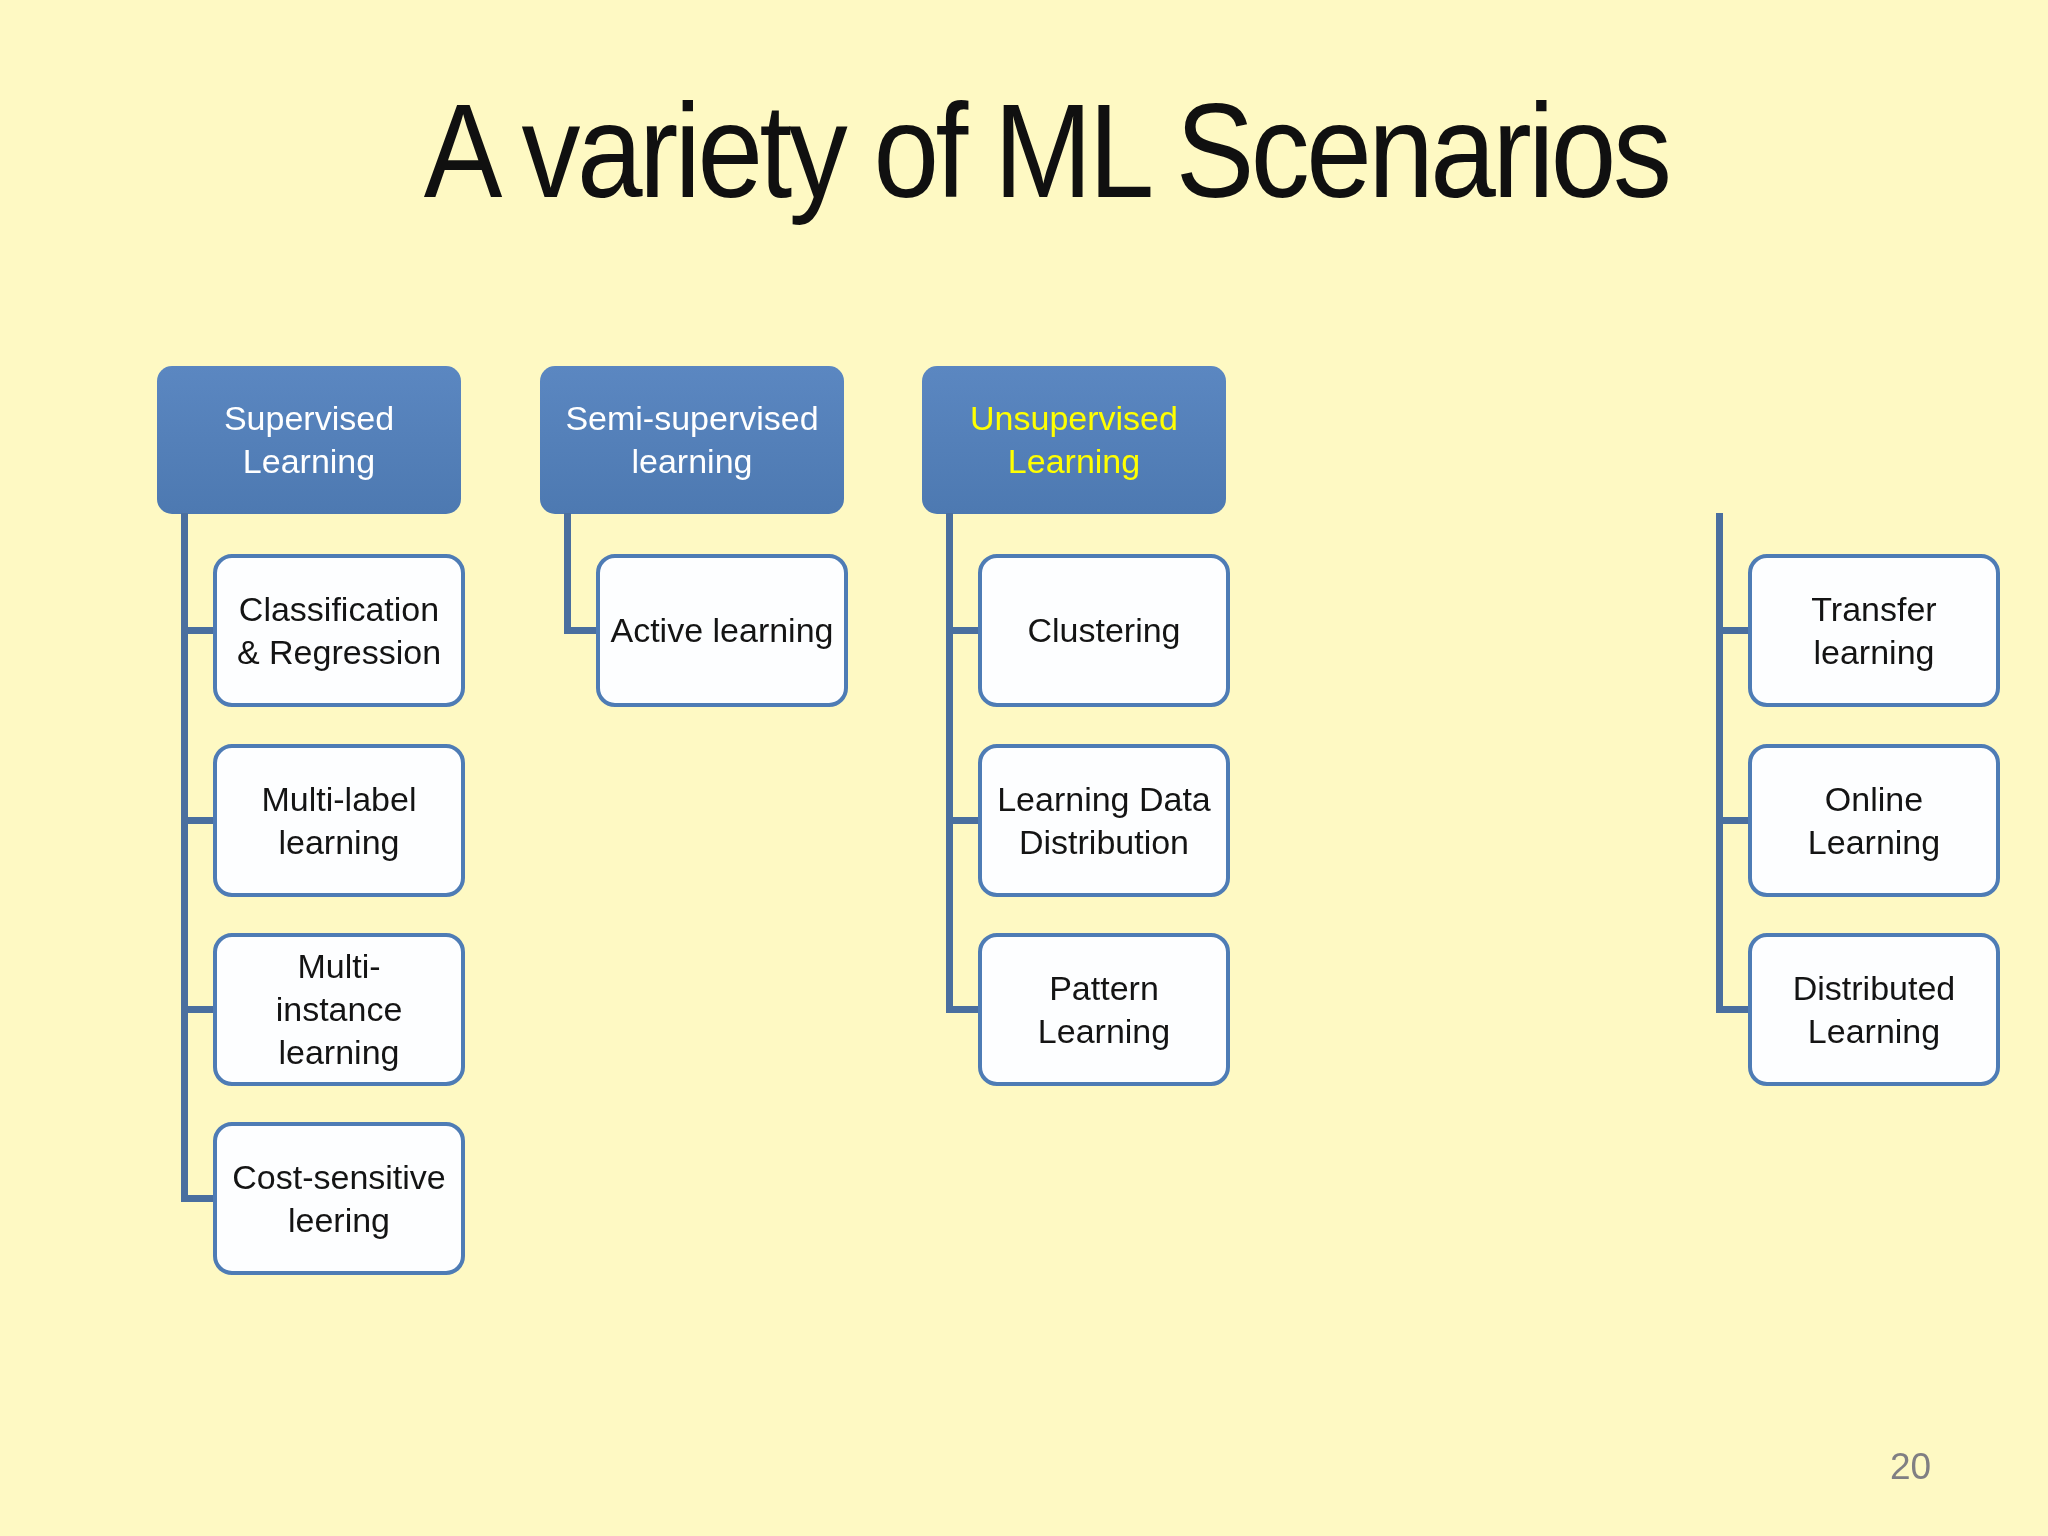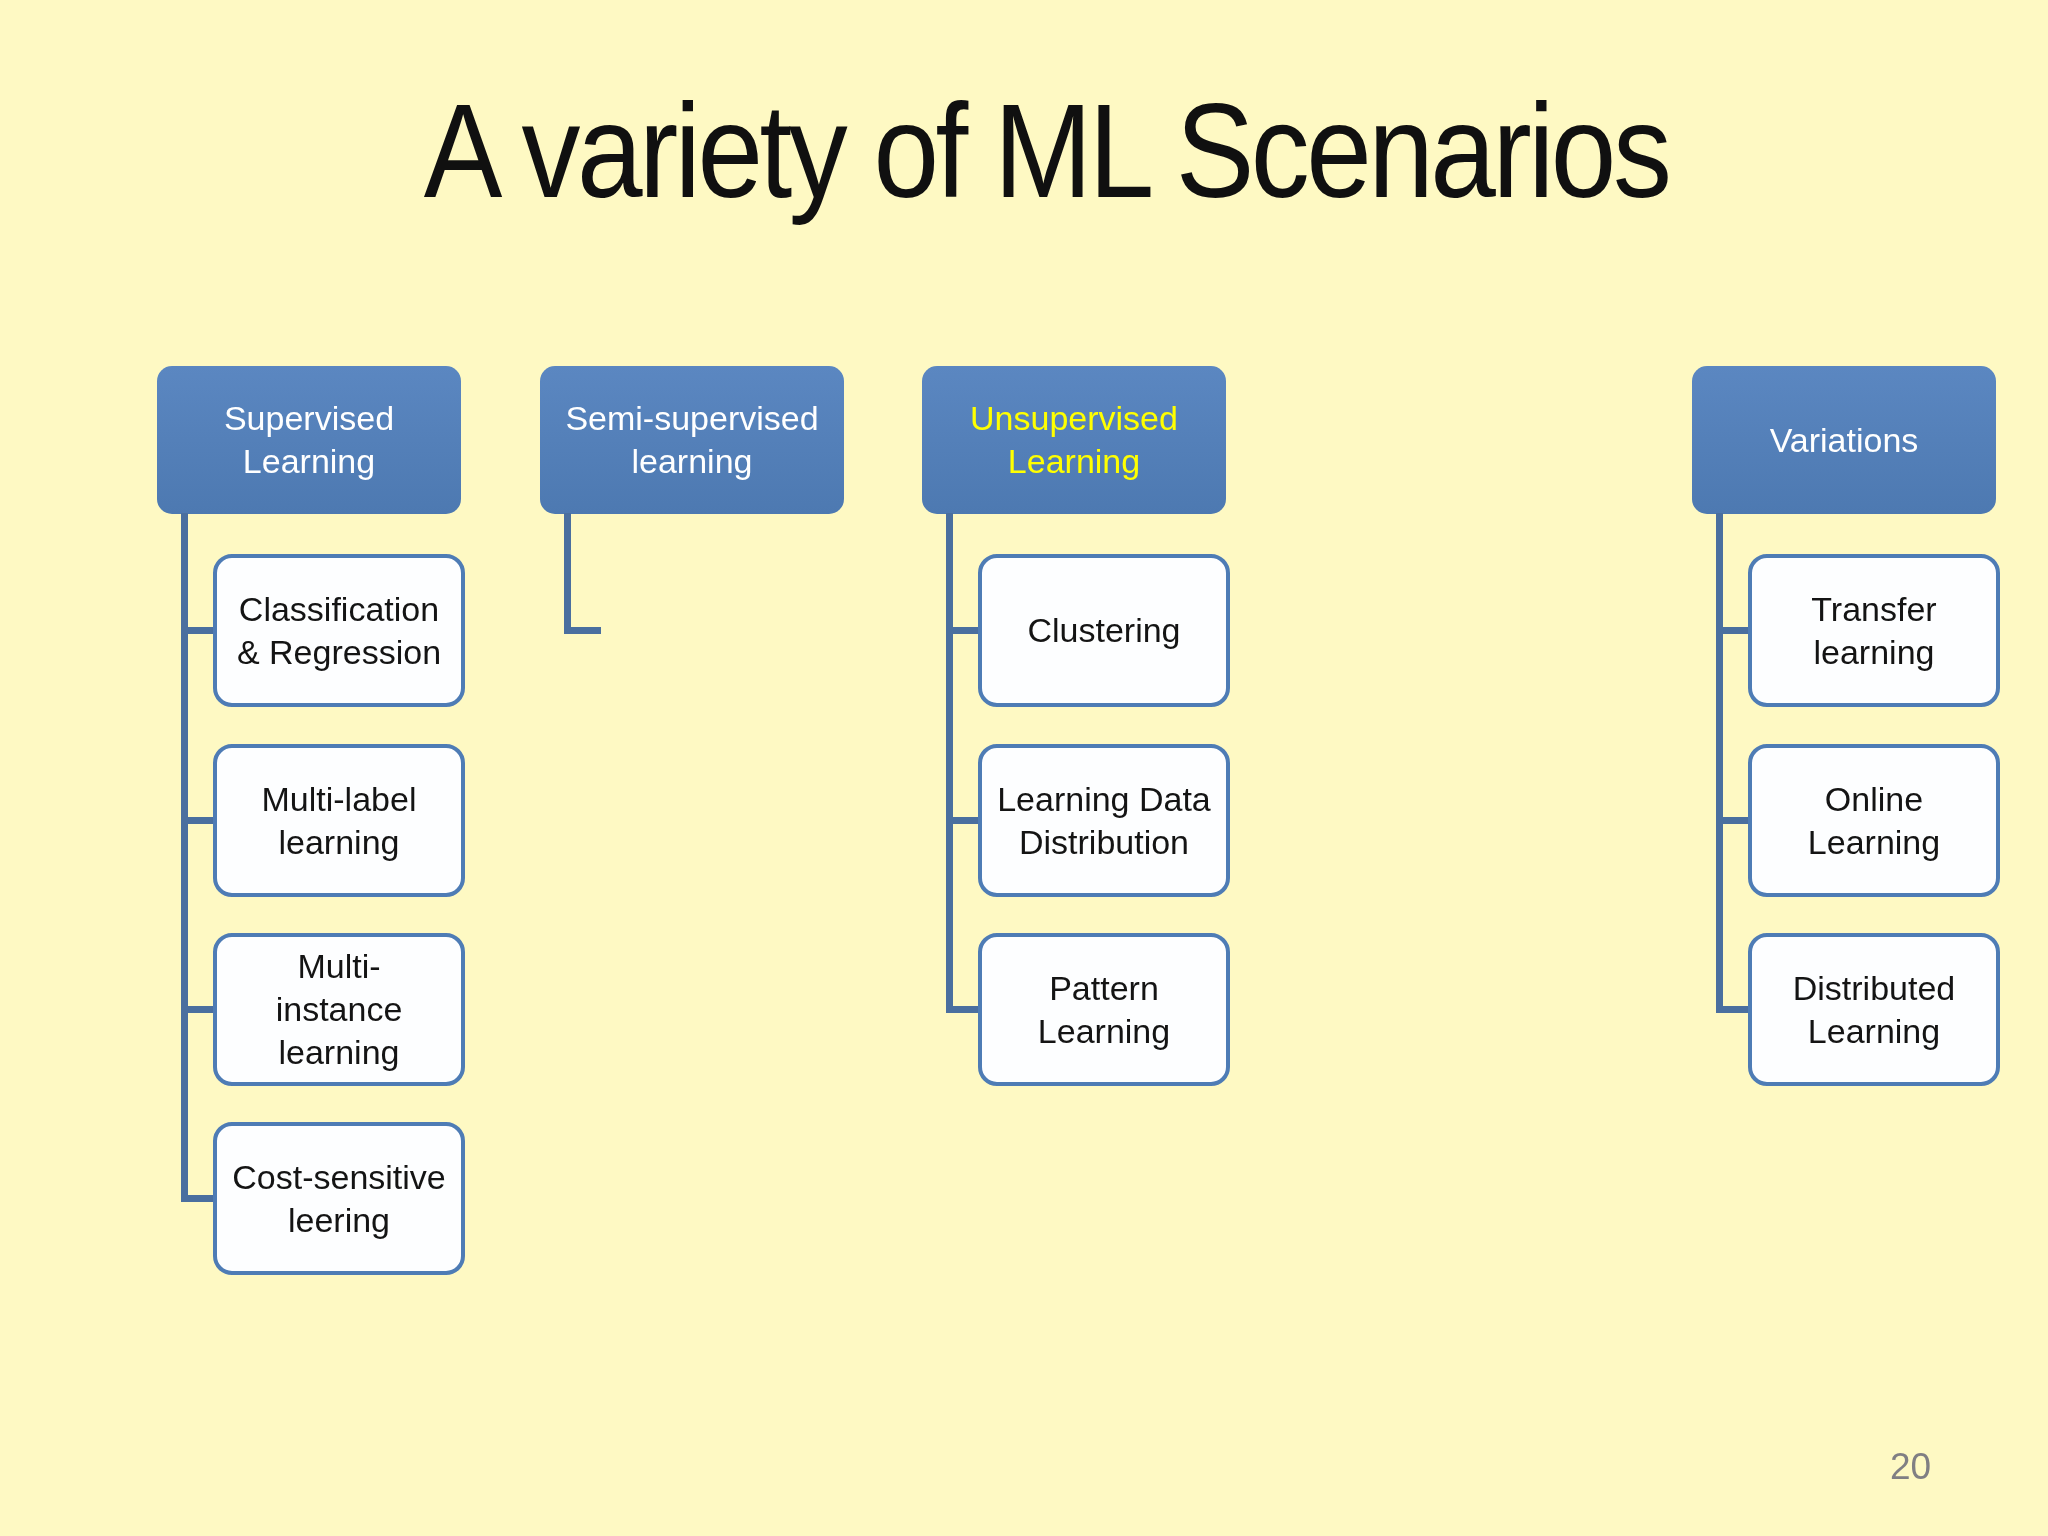--- a/index.html
+++ b/index.html
@@ -57,32 +57,32 @@
   <div class="stub sx1 t3"></div>
   <div class="stub sx1 t4"></div>
   <div class="child k1 r1">Classification &amp; Regression</div>
   <div class="child k1 r2">Multi-label learning</div>
   <div class="child k1 r3 narrow">Multi-instance learning</div>
   <div class="child k1 r4">Cost-sensitive leering</div>
 
   <div class="hdr h2">Semi-supervised learning</div>
   <div class="vline v2"></div>
   <div class="stub sx2 t1"></div>
+  <div class="child k2 r1">Active learning</div>
 
   <div class="hdr h3 hl">Unsupervised Learning</div>
   <div class="vline v3"></div>
   <div class="stub sx3 t1"></div>
   <div class="stub sx3 t2"></div>
   <div class="stub sx3 t3"></div>
   <div class="child k3 r1">Clustering</div>
   <div class="child k3 r2">Learning Data Distribution</div>
   <div class="child k3 r3">Pattern Learning</div>
 
 
-  <div class="hdr h5">Variations</div>
   <div class="vline v5"></div>
   <div class="stub sx5 t1"></div>
   <div class="stub sx5 t2"></div>
   <div class="stub sx5 t3"></div>
   <div class="child k5 r2">Online Learning</div>
   <div class="child k5 r1">Transfer learning</div>
   <div class="child k5 r3">Distributed Learning</div>
 
   <div class="pagenum">20</div>
 

